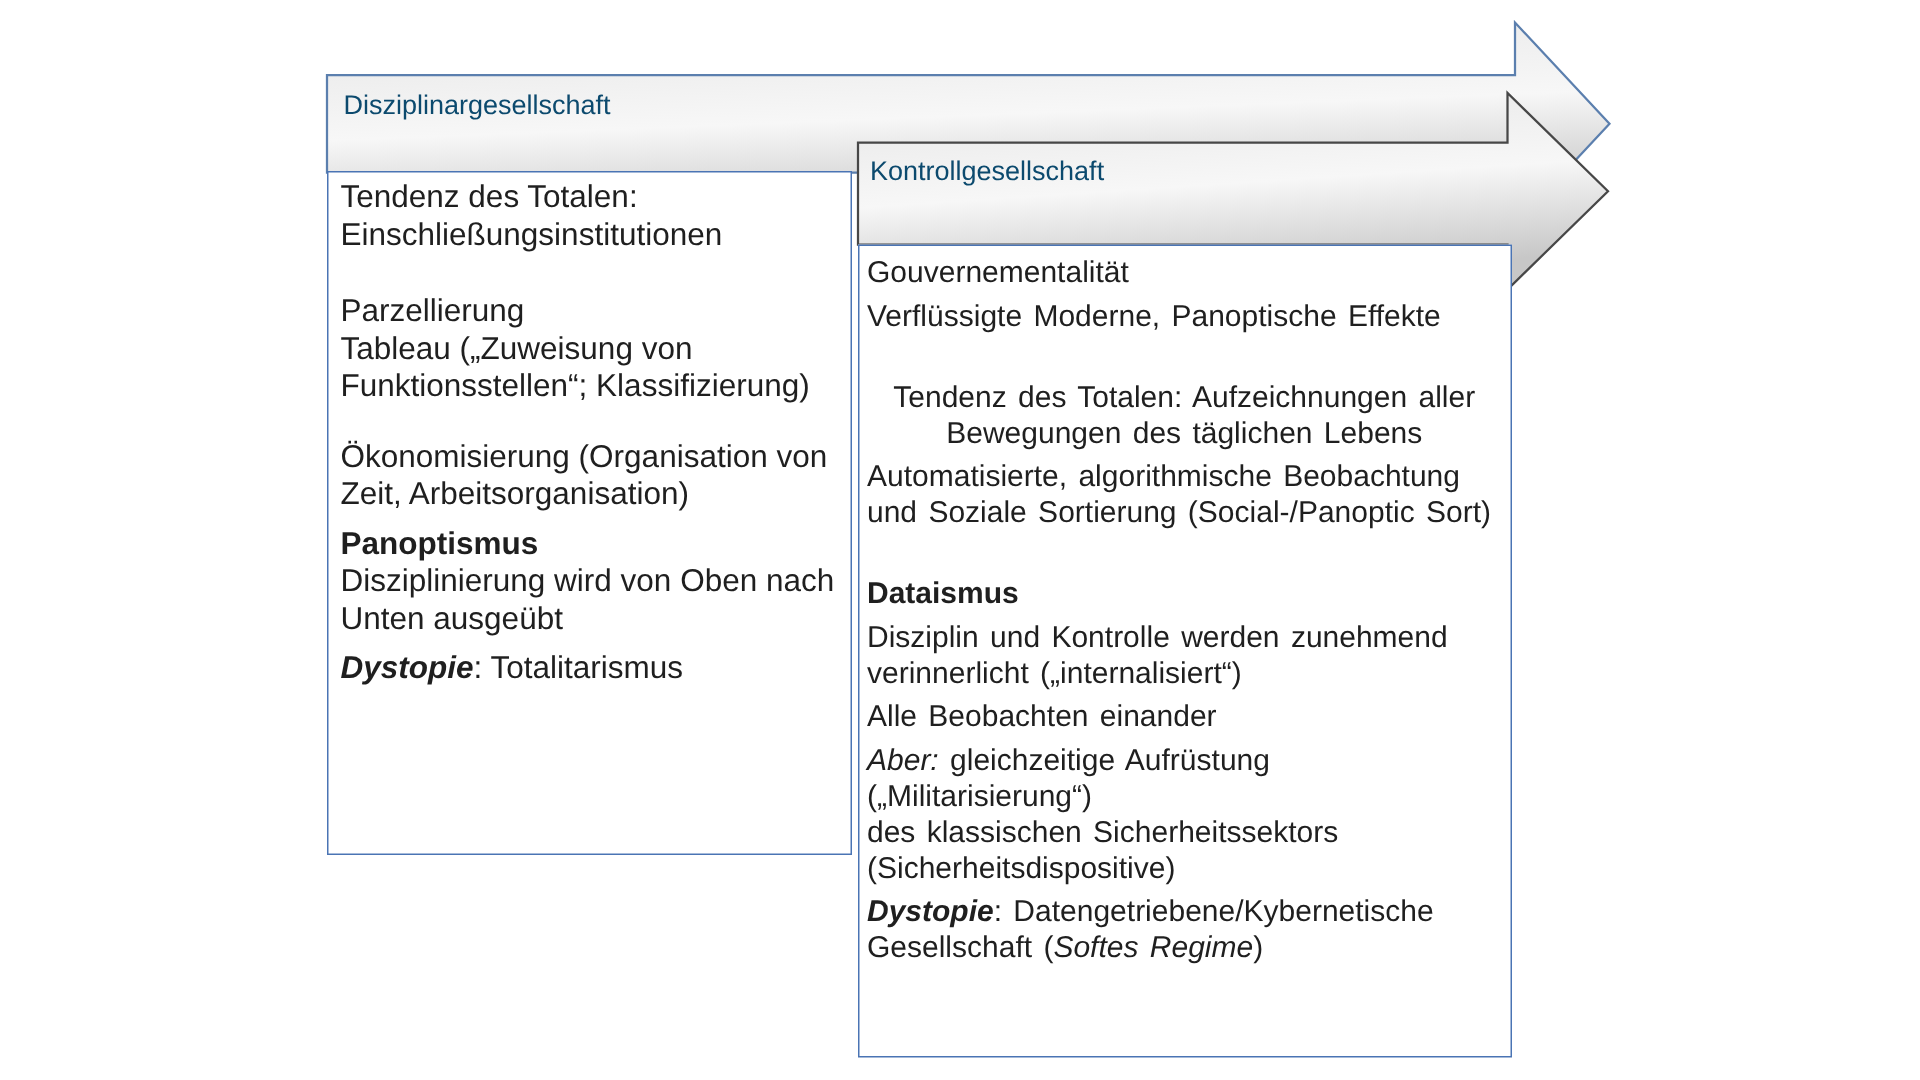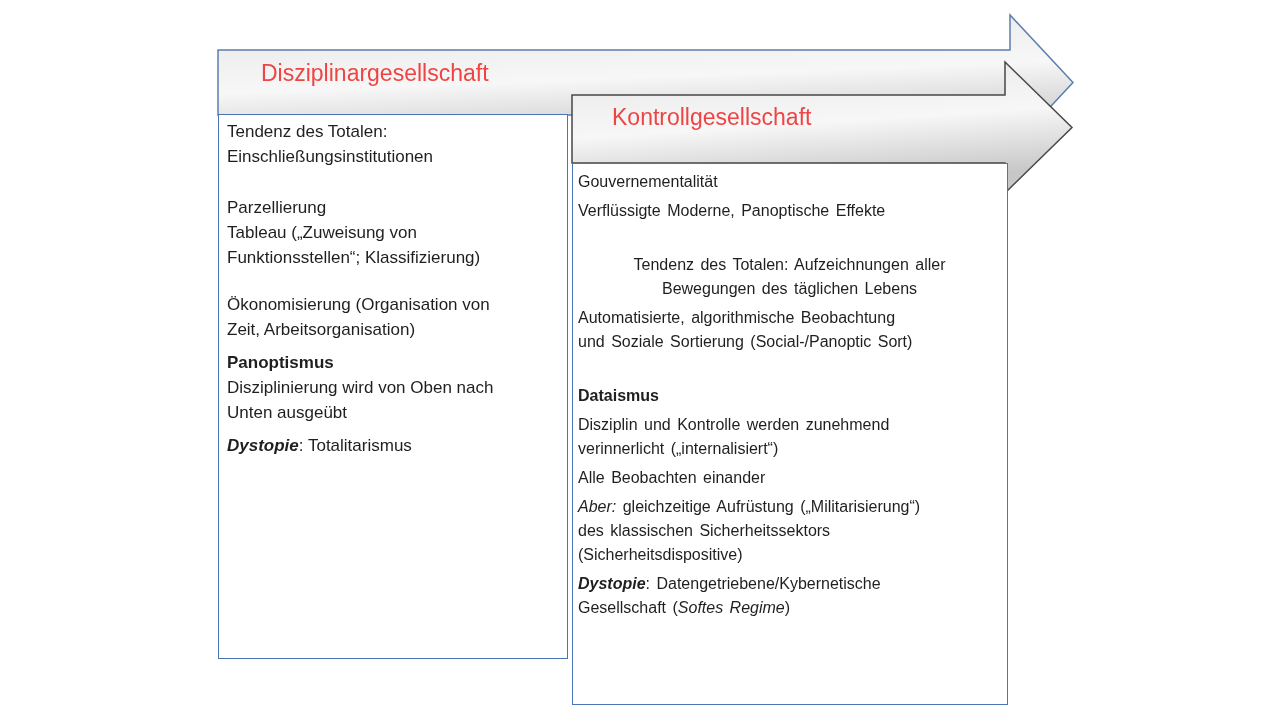--- a/index.html
+++ b/index.html
@@ -7,43 +7,42 @@
     position:relative;
     width:1280px;height:720px;
     background:#fff;
     overflow:hidden;
     font-family:"Liberation Sans", sans-serif;
     color:#1f1f1f;
   }
   .arrows{position:absolute;left:0;top:0;}
   .title{
     position:absolute;
-    font-size:23px;
+    font-size:18px;
     line-height:1.2;
-    color:#ef4444;
+    color:#0c4a6e;
     white-space:nowrap;
-    margin-left:32px;
   }
   .title-left{left:229px;top:60px;}
   .title-right{left:580px;top:104px;}
   .content-box{
     position:absolute;
     background:#ffffff;
     border:1.5px solid #4a74b4;
     box-sizing:border-box;
   }
   .left-box{
-    left:218px;top:114px;width:350px;height:545px;
+    left:218px;top:114px;width:350px;height:456px;
     padding:4px 8px;
-    font-size:17px;line-height:25px;
+    font-size:21px;line-height:25px;
   }
   .right-box{
     left:572px;top:163px;width:436px;height:542px;
     padding:6px 6px 4px 5px;
-    font-size:16px;line-height:24px;
+    font-size:20px;line-height:24px;
     word-spacing:2px;
   }
   .left-box p{margin:0 0 8px 0;}
   .right-box p{margin:0 0 5px 0;}
   .gap-a{margin-top:26px !important;}
   .gap-b{margin-top:22px !important;}
   .gap-c{margin-top:20px !important;}
   .gap-d{margin-top:30px !important;text-align:center;}
   .gap-e{margin-top:30px !important;}
   .gap-f{margin-top:40px !important;}

